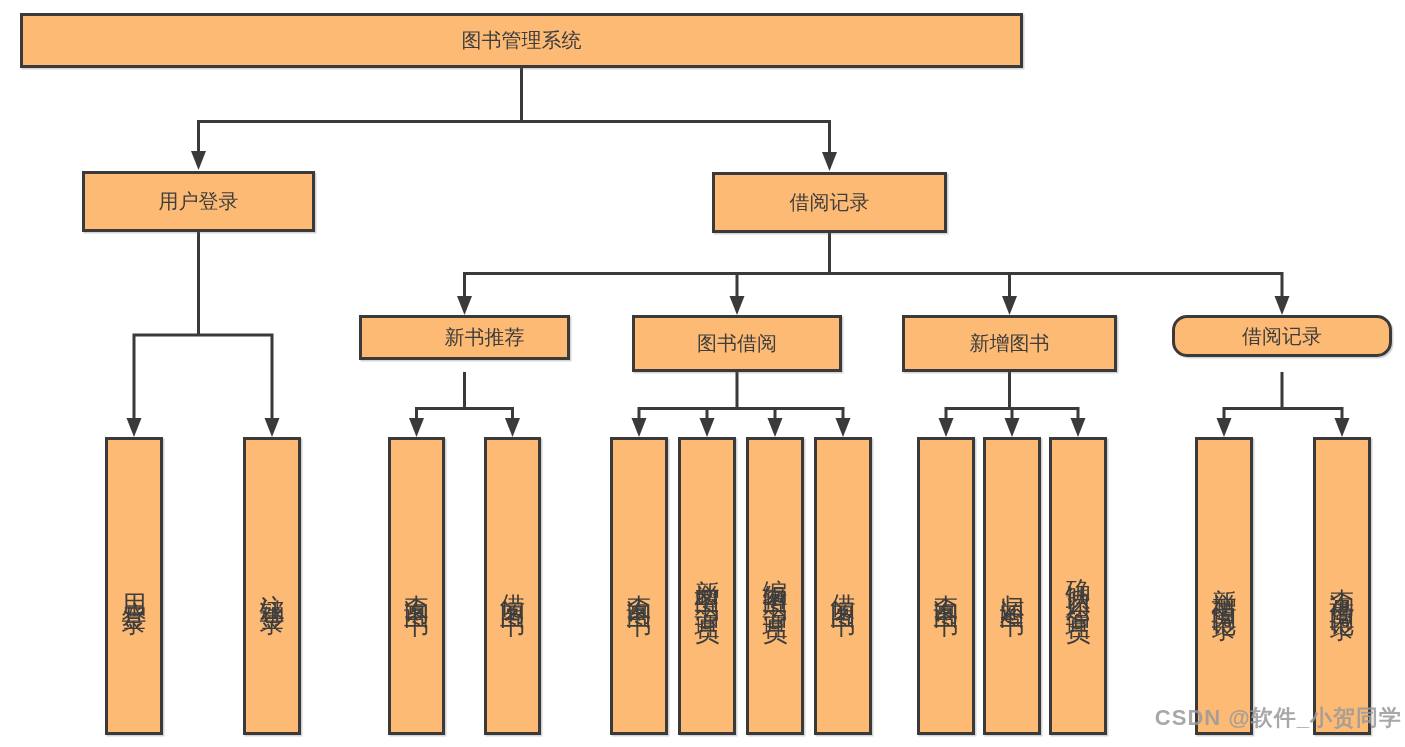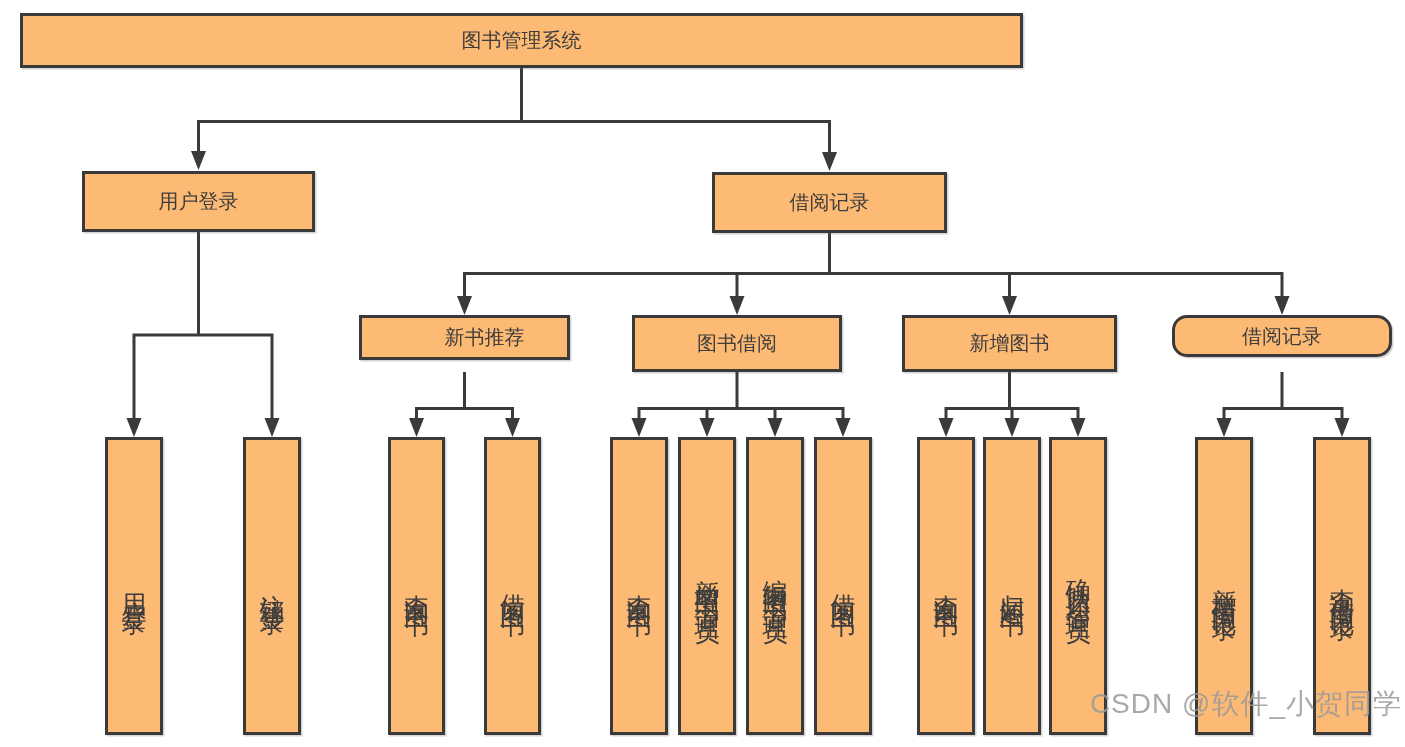--- a/index.html
+++ b/index.html
@@ -40,26 +40,27 @@
     text-orientation: mixed;
     font-size: 25px;
     letter-spacing: 6px;
     line-height: 1;
     color: #3d3d3d;
     white-space: nowrap;
   }
   .watermark {
     position: absolute;
     right: 3px;
-    bottom: 24px;
-    font-size: 28px;
+    bottom: 14px;
+    font-size: 22px;
     color: #9a9a9a;
     opacity: 0.85;
     z-index: 5;
     letter-spacing: 1px;
+    font-weight: bold;
   }
   .arrow { fill: #3a3a3a; }
   .wire  { stroke: #3a3a3a; stroke-width: 3; fill: none; }
 </style>
 </head>
 <body>
 
 <div id="canvas">
 
   <svg id="connectors" viewBox="0 0 1405 747" xmlns="http://www.w3.org/2000/svg">

